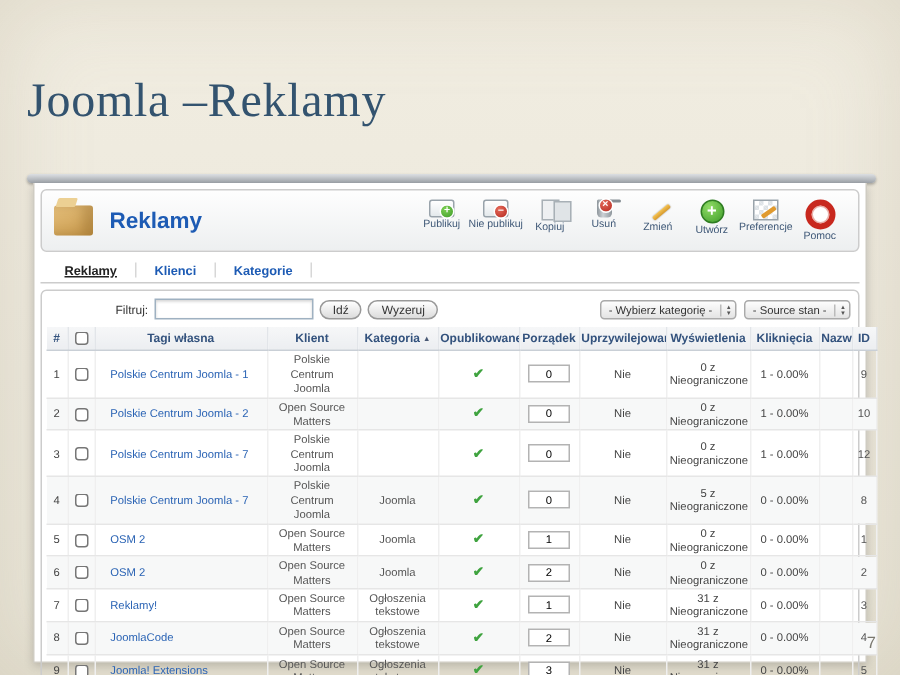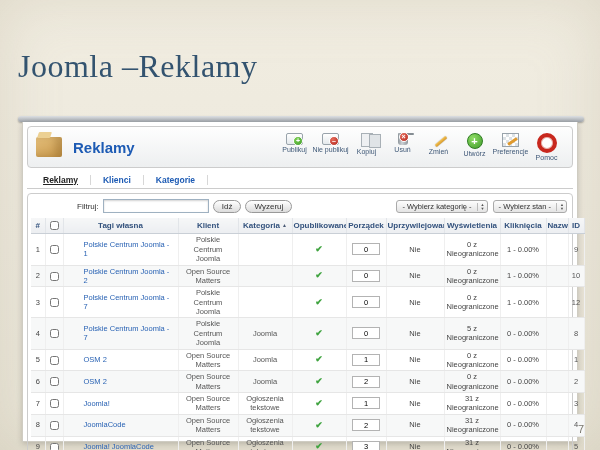--- a/index.html
+++ b/index.html
@@ -91,21 +91,21 @@
   .stepper span{font-size:4px;line-height:4px;}
 
   
   table{width:100%;border-collapse:collapse;table-layout:fixed;font-size:7.5px;color:#444;}
   thead th{background:linear-gradient(#f6f7f8,#eceef1);color:#33527d;font-size:8px;font-weight:bold;
     padding:3px 1px;border-bottom:1px solid #c9cfd6;border-right:1px solid #e2e5e9;
     text-align:center;overflow:hidden;white-space:nowrap;}
   tbody td{padding:1px 2px;text-align:center;border-bottom:1px solid #e6e6e6;
     border-right:1px solid #efefef;line-height:1.25;overflow:hidden;}
   tbody tr:nth-child(even){background:#f7f8f8;}
-  td.c-name{text-align:left;padding-left:20px;}
+  td.c-name{text-align:left;padding-left:10px;}
   td.c-name a{color:#2a63b4;text-decoration:none;}
   td.c-client,td.c-cat{color:#555;}
   .check{color:#3fa33f;font-size:9px;font-weight:bold;}
   .order-input{width:26px;height:10px;border:1px solid #b3b3b3;font-size:7.5px;
     text-align:center;padding:0;background:#fff;}
   td.c-id{color:#555;}
   input[type=checkbox]{width:9px;height:9px;margin:0;vertical-align:middle;}
   .sort-arrow{font-size:5px;color:#4a5a75;margin-left:2px;vertical-align:1px;}
 
   .page-number{position:absolute;right:16px;top:423px;color:#7a776e;font-size:11px;}
@@ -181,21 +181,21 @@
         <button class="pill-btn">Wyzeruj</button>
         <span class="spacer"></span>
         <span class="select">
           <span>- Wybierz kategorię -</span>
           <span class="stepper">
             <span>▲</span>
               <span>▼</span>
           </span>
         </span>
         <span class="select">
-          <span>- Wybierz stan -</span>
+          <span>- Source stan -</span>
           <span class="stepper">
             <span>▲</span>
               <span>▼</span>
           </span>
         </span>
       </div>
 
       <table>
         <colgroup>
           <col style="width:14px">
@@ -314,21 +314,21 @@
     <td class="c-sticky">Nie</td>
     <td class="c-impr">0 z Nieograniczone</td>
     <td class="c-clicks">0 - 0.00%</td>
     <td class="c-tags"></td>
     <td class="c-id">2</td>
   </tr>
 
   <tr>
     <td class="c-num">7</td>
     <td class="c-check"><input type="checkbox" style=""></td>
-    <td class="c-name"><a href="#">Joomla!</a></td>
+    <td class="c-name"><a href="#">Reklamy!</a></td>
     <td class="c-client">Open Source Matters</td>
     <td class="c-cat">Ogłoszenia tekstowe</td>
     <td class="c-pub"><span class="check">✔</span></td>
     <td class="c-order"><input class="order-input" type="text" value="1" style=""></td>
     <td class="c-sticky">Nie</td>
     <td class="c-impr">31 z Nieograniczone</td>
     <td class="c-clicks">0 - 0.00%</td>
     <td class="c-tags"></td>
     <td class="c-id">3</td>
   </tr>
@@ -344,21 +344,21 @@
     <td class="c-sticky">Nie</td>
     <td class="c-impr">31 z Nieograniczone</td>
     <td class="c-clicks">0 - 0.00%</td>
     <td class="c-tags"></td>
     <td class="c-id">4</td>
   </tr>
 
   <tr>
     <td class="c-num">9</td>
     <td class="c-check"><input type="checkbox" style=""></td>
-    <td class="c-name"><a href="#">Joomla! JoomlaCode</a></td>
+    <td class="c-name"><a href="#">Joomla! Extensions</a></td>
     <td class="c-client">Open Source Matters</td>
     <td class="c-cat">Ogłoszenia tekstowe</td>
     <td class="c-pub"><span class="check">✔</span></td>
     <td class="c-order"><input class="order-input" type="text" value="3" style=""></td>
     <td class="c-sticky">Nie</td>
     <td class="c-impr">31 z Nieograniczone</td>
     <td class="c-clicks">0 - 0.00%</td>
     <td class="c-tags"></td>
     <td class="c-id">5</td>
   </tr>

